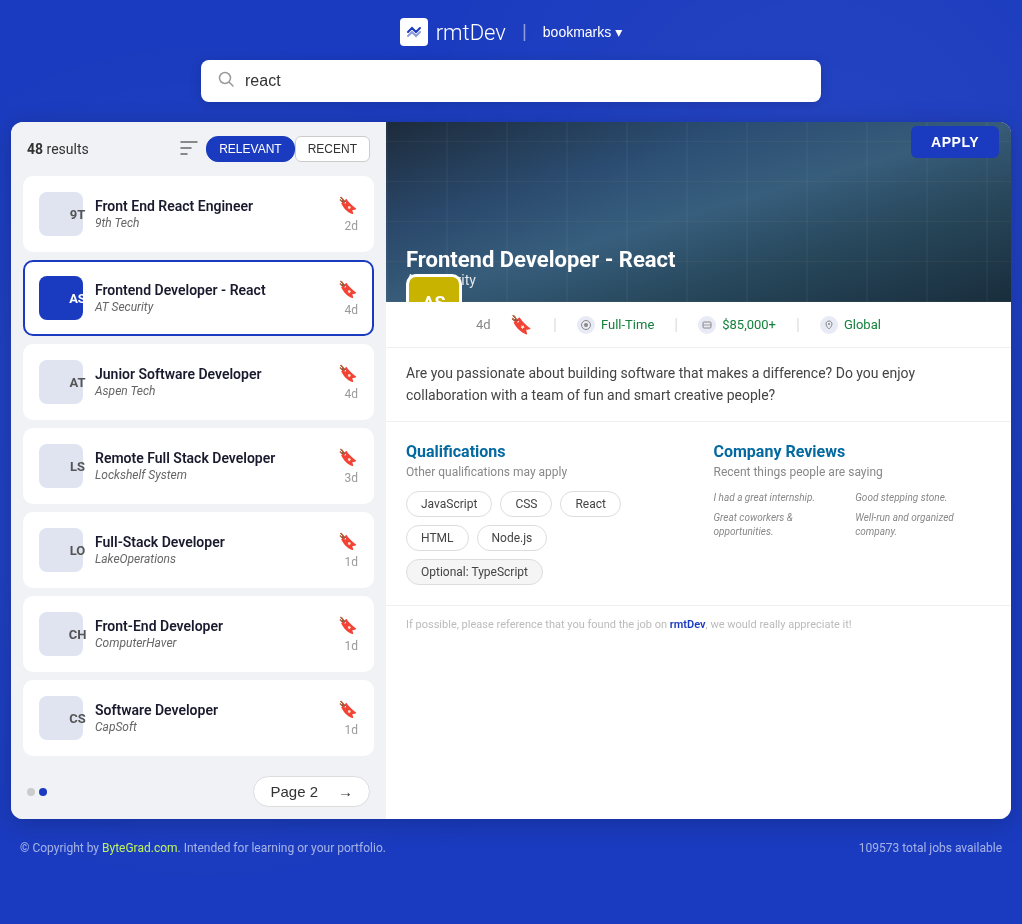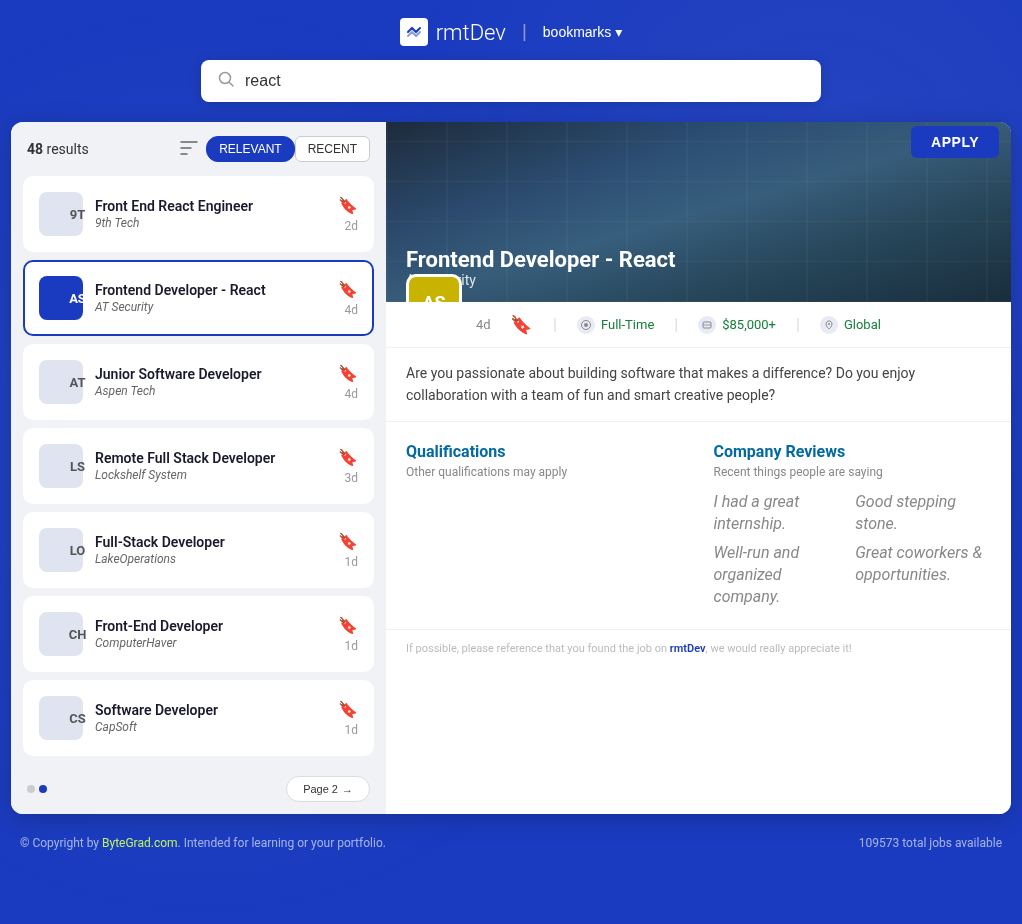--- a/index.html
+++ b/index.html
@@ -216,26 +216,26 @@
       height: 8px;
       border-radius: 50%;
       background: #ccc;
     }
     .dot.active { background: #1a3bbf; }
     .next-page-btn {
       background: white;
       border: 1px solid #ddd;
       border-radius: 20px;
       padding: 6px 16px;
-      font-size: 11px;
+      font-size: 15px;
       cursor: pointer;
       color: #333;
       display: flex;
       align-items: center;
-      gap: 4px;
+      gap: 20px;
     }
 
     
     .job-detail-panel {
       flex: 1;
       background: white;
       display: flex;
       flex-direction: column;
       overflow: hidden;
     }
@@ -404,21 +404,21 @@
       background: #f5f5f5;
     }
 
     .reviews-section { flex: 1; }
     .review-grid {
       display: grid;
       grid-template-columns: 1fr 1fr;
       gap: 6px;
     }
     .review-item {
-      font-size: 16px;
+      font-size: 10px;
       color: #888;
       font-style: italic;
       line-height: 1.4;
     }
 
     .job-footer {
       padding: 12px 20px;
       font-size: 11px;
       color: #bbb;
       border-top: 1px solid #f0f0f0;
@@ -655,31 +655,40 @@
           </div>
         </div>
 
         <div class="job-description">Are you passionate about building software that makes a difference? Do you enjoy collaboration with a team of fun and smart creative people?</div>
 
         <div class="job-sections">
 
           <div class="qualifications-section">
             <div class="section-title">Qualifications</div>
             <div class="section-subtitle">Other qualifications may apply</div>
+            <div class="tags-area">
+
+            <span class="tag">JavaScript</span>
+                <span class="tag">CSS</span>
+                <span class="tag">React</span>
+                <span class="tag">HTML</span>
+                <span class="tag">Node.js</span>
+                <span class="tag optional">Optional: TypeScript</span>
+              </div>
           </div>
 
           <div class="reviews-section">
             <div class="section-title">Company Reviews</div>
             <div class="section-subtitle">Recent things people are saying</div>
             <div class="review-grid">
 
             <div class="review-item">I had a great internship.</div>
                 <div class="review-item">Good stepping stone.</div>
+                <div class="review-item">Great coworkers &amp; opportunities.</div>
                 <div class="review-item">Well-run and organized company.</div>
-                <div class="review-item">Great coworkers &amp; opportunities.</div>
               </div>
           </div>
         </div>
 
         <div class="job-footer">
           <span>If possible, please reference that you found the job on </span><span class="brand-name">rmtDev</span><span>, we would really appreciate it!</span>
         </div>
       </div>
     </div>
   </div>

